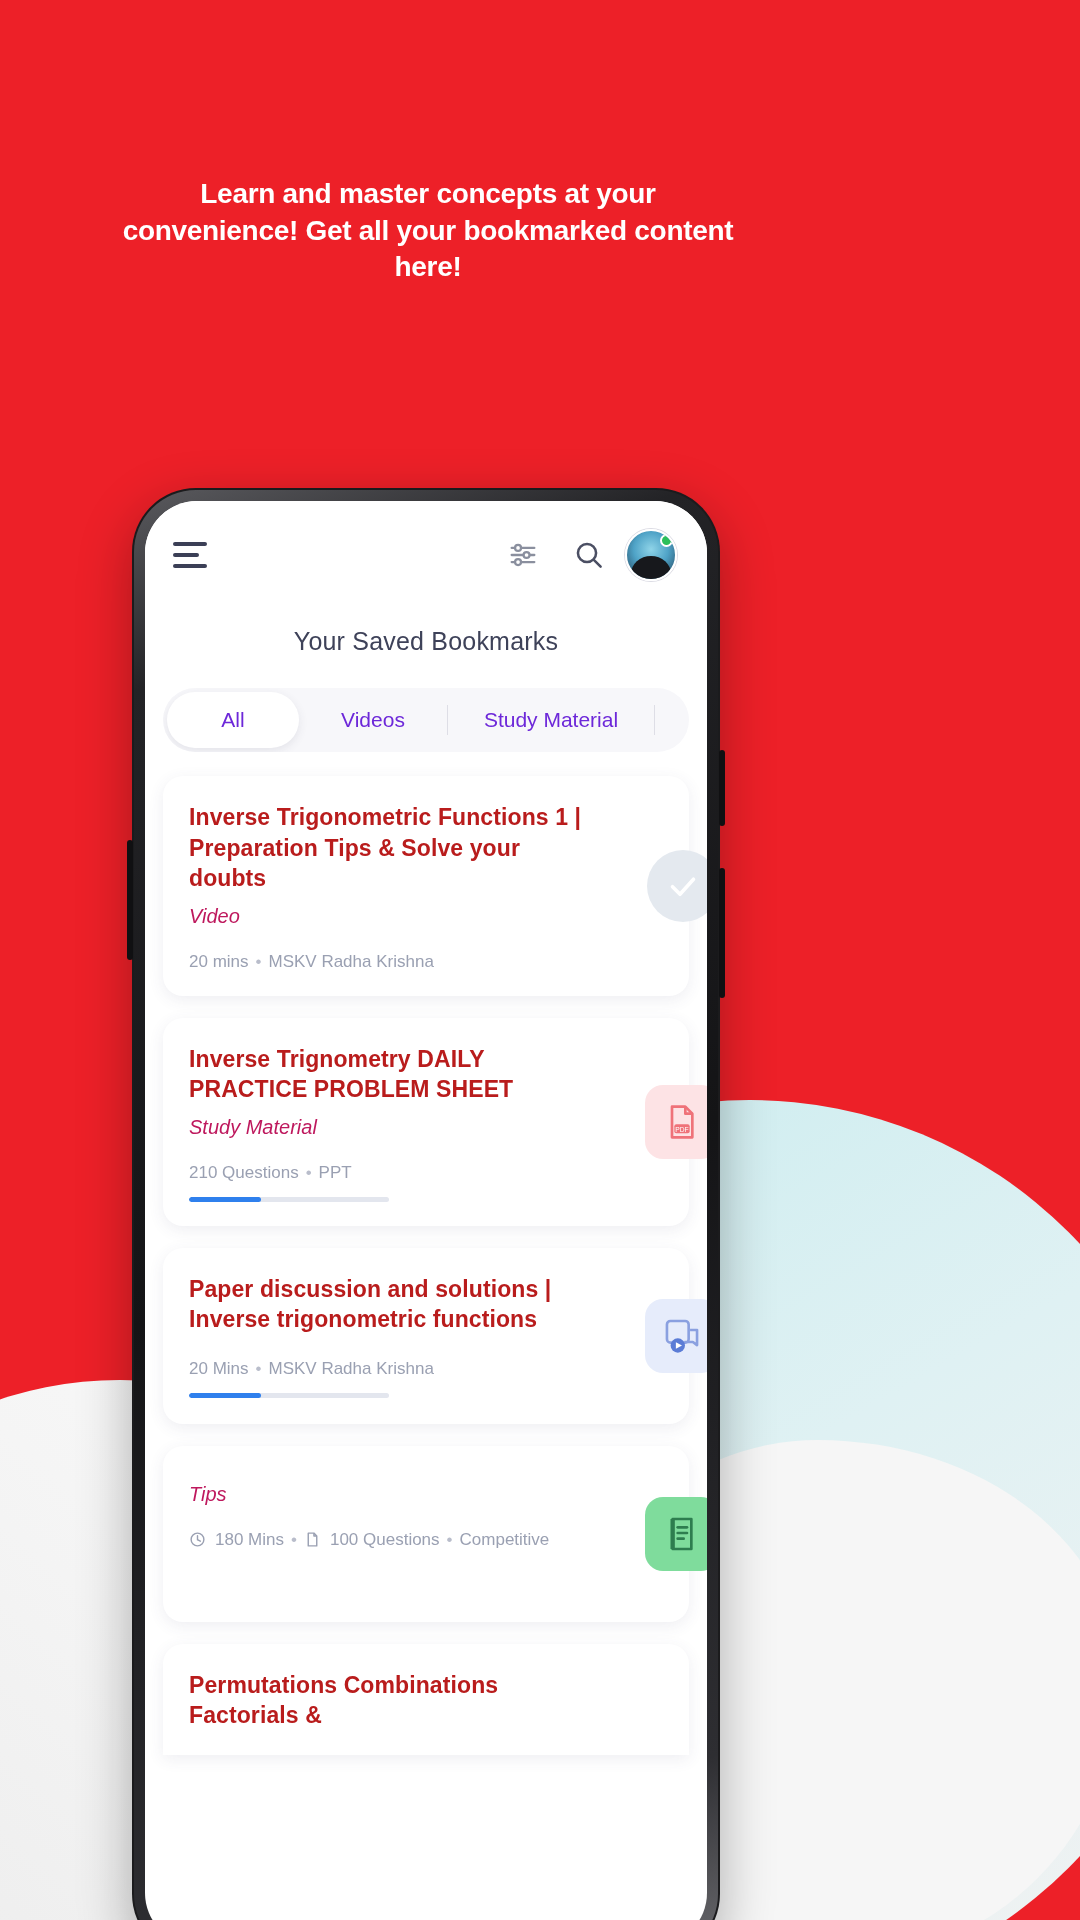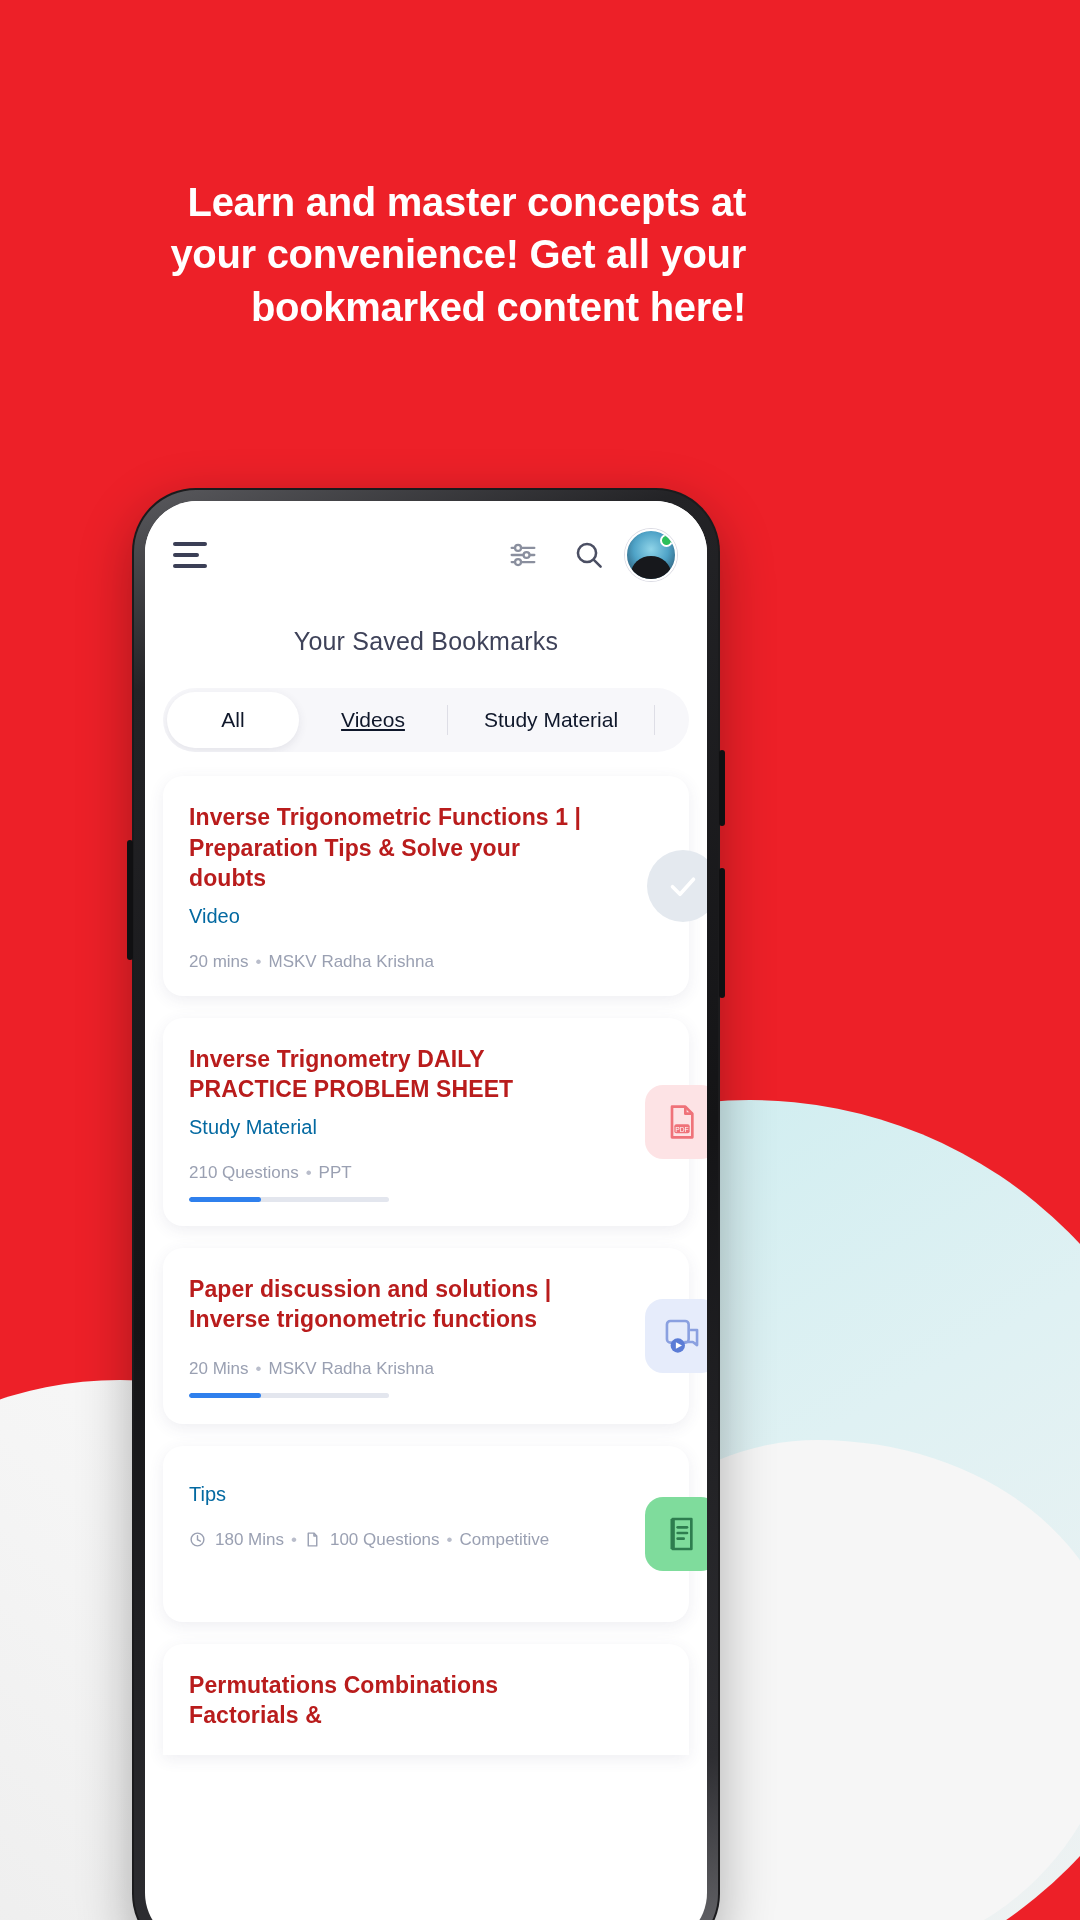--- a/index.html
+++ b/index.html
@@ -35,23 +35,23 @@
     right: -40px; bottom: -40px;
     width: 560px; height: 520px;
     border-radius: 46% 54% 50% 50% / 50% 46% 54% 50%;
     background: #f6f6f6;
   }
 
   
   .headline {
     position: absolute;
     top: 176px; left: 0; width: 856px;
-    text-align: right;
+    text-align: center;
     color: #ffffff;
-    font-size: 40px;
+    font-size: 28px;
     font-weight: 700;
     line-height: 1.31;
     letter-spacing: -0.3px;
     padding: 0 110px;
   }
 
   
   #phone {
     position: absolute;
     left: 132px; top: 488px;
@@ -161,27 +161,27 @@
     background: #f7f7fa;
     border-radius: 34px;
     position: relative;
     overflow: hidden;
   }
   .tab {
     position: relative;
     display: flex; align-items: center; justify-content: center;
     height: 100%;
     font-size: 21px;
-    color: #0f172a;
+    color: #6d28d9;
     white-space: nowrap;
     cursor: pointer;
     flex: 0 0 auto;
   }
   .tab.all { width: 132px; }
-  .tab.videos { width: 148px; text-decoration: underline; }
+  .tab.videos { width: 148px; }
   .tab.study { width: 206px; }
   .tab.test { width: 110px; }
   .tab.active {
     background: #ffffff;
     border-radius: 34px;
     box-shadow: 0 3px 10px rgba(60,60,90,0.10);
     margin: 4px 0 4px 4px;
     height: 56px;
   }
   .tab-sep {
@@ -205,21 +205,22 @@
     font-size: 23px;
     font-weight: 700;
     color: #b91c1c;
     line-height: 1.33;
     letter-spacing: 0.1px;
     padding-right: 74px;
   }
   .card-type {
     margin-top: 11px;
     font-size: 20px;
-    color: #0369a1;
+    color: #be185d;
+    font-style: italic;
   }
   .card-meta {
     margin-top: 24px;
     font-size: 17px;
     color: #9aa0b2;
     display: flex;
     align-items: center;
     gap: 7px;
     flex-wrap: nowrap;
   }

